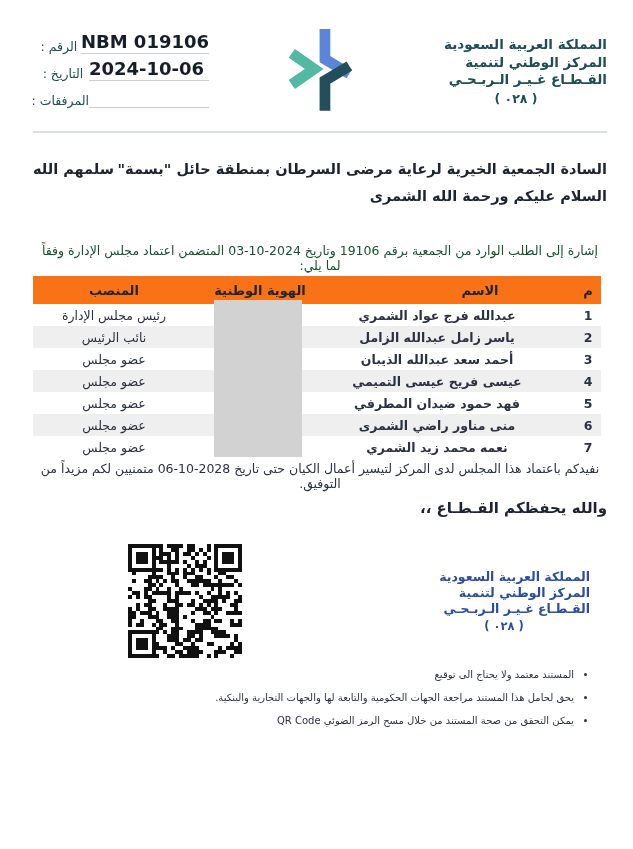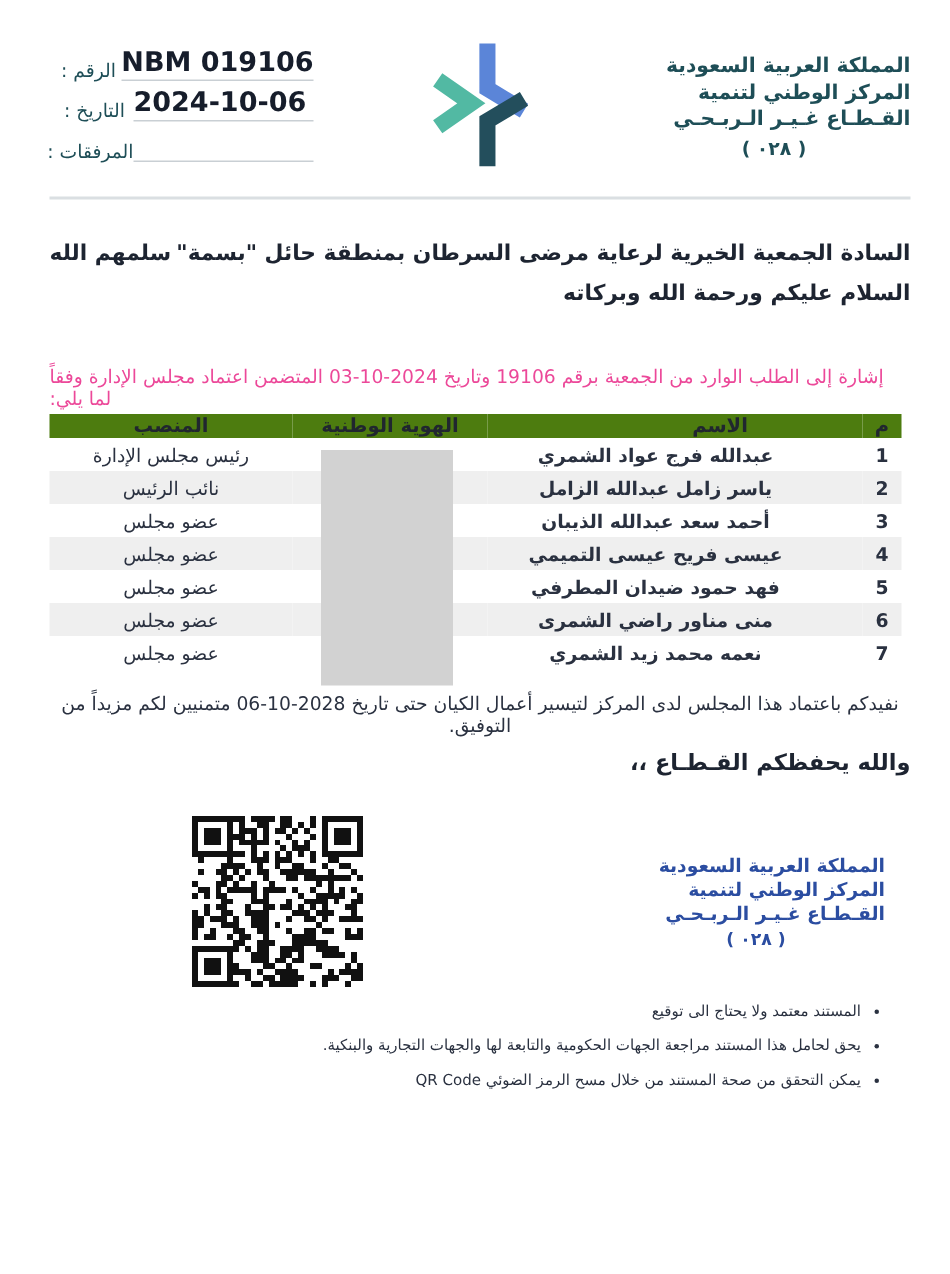--- a/index.html
+++ b/index.html
@@ -26,25 +26,25 @@
                 font-size:13.5px; line-height:17.5px; }
   .org-header .num-line { text-align:center; letter-spacing:2px; font-size:12.5px; margin-top:1px; }
 
   .header-divider { left:33px; right:26px; top:131px; border-top:2px solid #dadfe2; height:0; }
 
   
   .recipient-row { left:33px; right:26px; top:161px; display:flex; justify-content:space-between;
                    font-weight:bold; font-size:14.5px; color:#1d2431; }
   .greeting-line { right:26px; top:188px; font-weight:bold; font-size:14.5px; color:#1d2431; }
 
-  .reference-par { left:33px; right:26px; top:243px; font-size:12.5px; color:#ec4899; text-align:left; }
+  .reference-par { left:33px; right:26px; top:243px; font-size:12.5px; color:#14532d; text-align:center; }
 
   
   table.board { position:absolute; left:33px; top:276px; width:568px; border-collapse:collapse; table-layout:fixed; }
-  table.board th { background:#4d7c0f; font-size:13px; font-weight:bold; color:#20262f; height:16px; text-align:center; }
+  table.board th { background:#f97316; font-size:13px; font-weight:bold; color:#20262f; height:28px; text-align:center; }
   table.board td { height:22px; font-size:12.5px; color:#2a3140; text-align:center; vertical-align:middle; }
   table.board tr.alt td { background:#efefef; }
   td.cell-no { font-weight:bold; font-size:13px; }
   td.cell-name { text-align:right; padding-right:26px; font-weight:bold; color:#252c39; }
   th.h-name { text-align:center; padding-left:60px; }
   .redaction { left:214px; top:300px; width:88px; height:157px; background:#d2d2d2; }
 
   .approval-par { left:33px; right:26px; top:461px; font-size:12.5px; color:#2a3140; text-align:center; }
   .closing-dua  { right:26px; top:499px; font-weight:bold; font-size:15px; color:#1d2431; }
 
@@ -94,21 +94,21 @@
   <div>القـطـاع غـيـر الـربـحـي</div>
   <div class="num-line">( ٠٢٨ )</div>
 </div>
 
 <div class="abs header-divider"></div>
 
 <div class="abs recipient-row">
   <div>السادة الجمعية الخيرية لرعاية مرضى السرطان بمنطقة حائل "بسمة"</div>
   <div>سلمهم الله</div>
 </div>
-<div class="abs greeting-line">السلام عليكم ورحمة الله وبركاته</div>
+<div class="abs greeting-line">السلام عليكم ورحمة الله الشمرى</div>
 
 <div class="abs reference-par">إشارة إلى الطلب الوارد من الجمعية برقم 19106 وتاريخ 2024-10-03 المتضمن اعتماد مجلس الإدارة وفقاً لما يلي:</div>
 
 <table class="board" dir="rtl">
   <colgroup>
     <col style="width:26px">
       <col style="width:250px">
       <col style="width:130px">
       <col style="width:162px">
   </colgroup>

